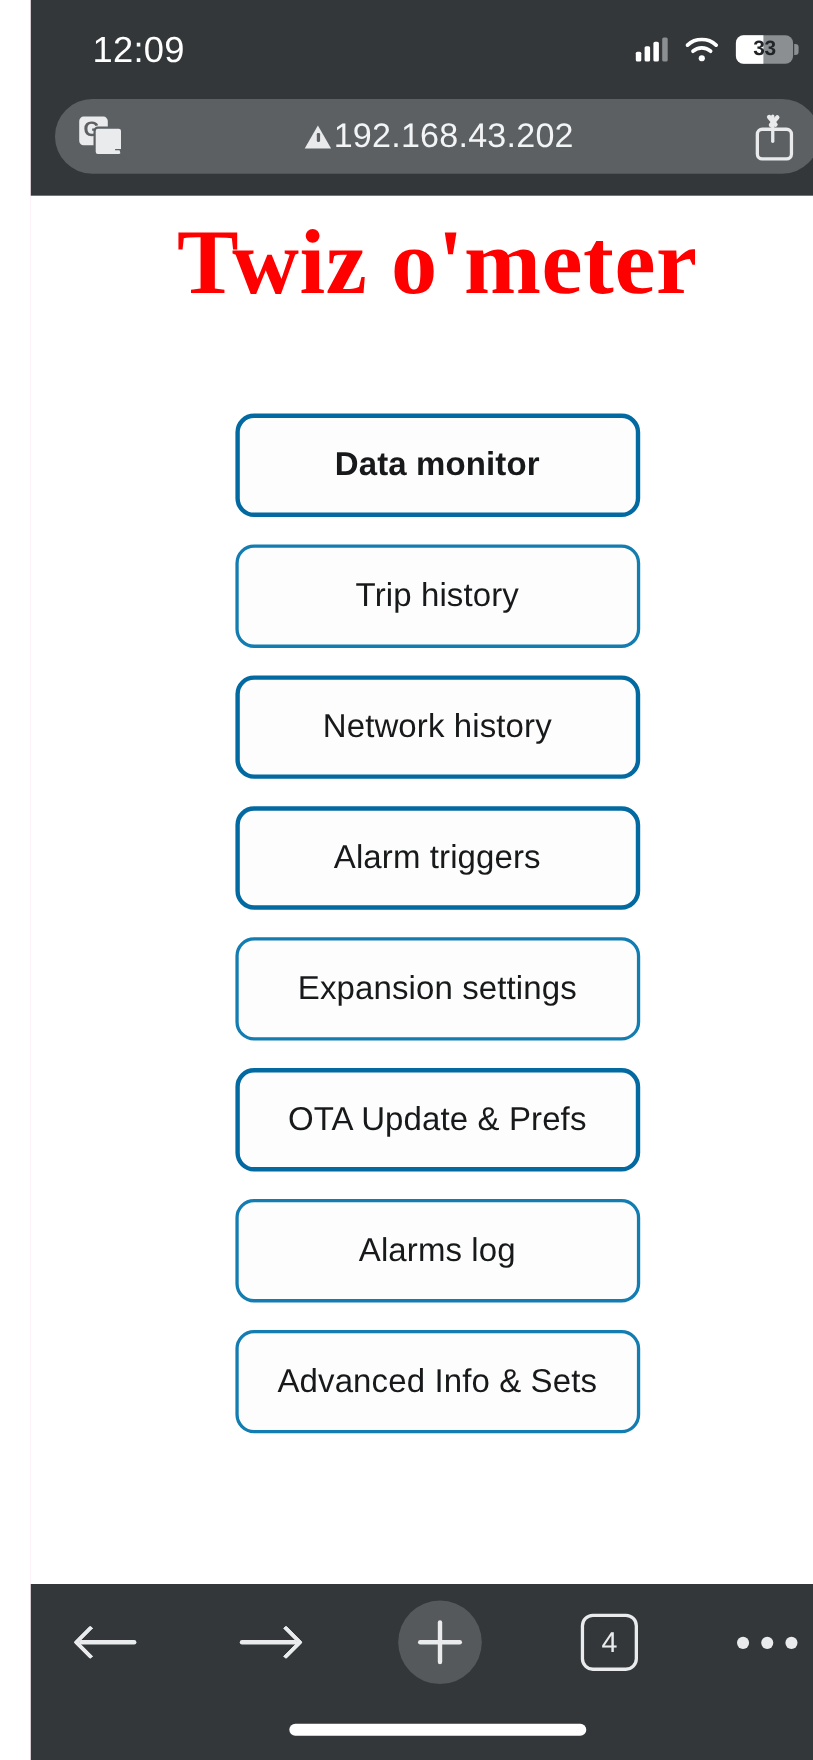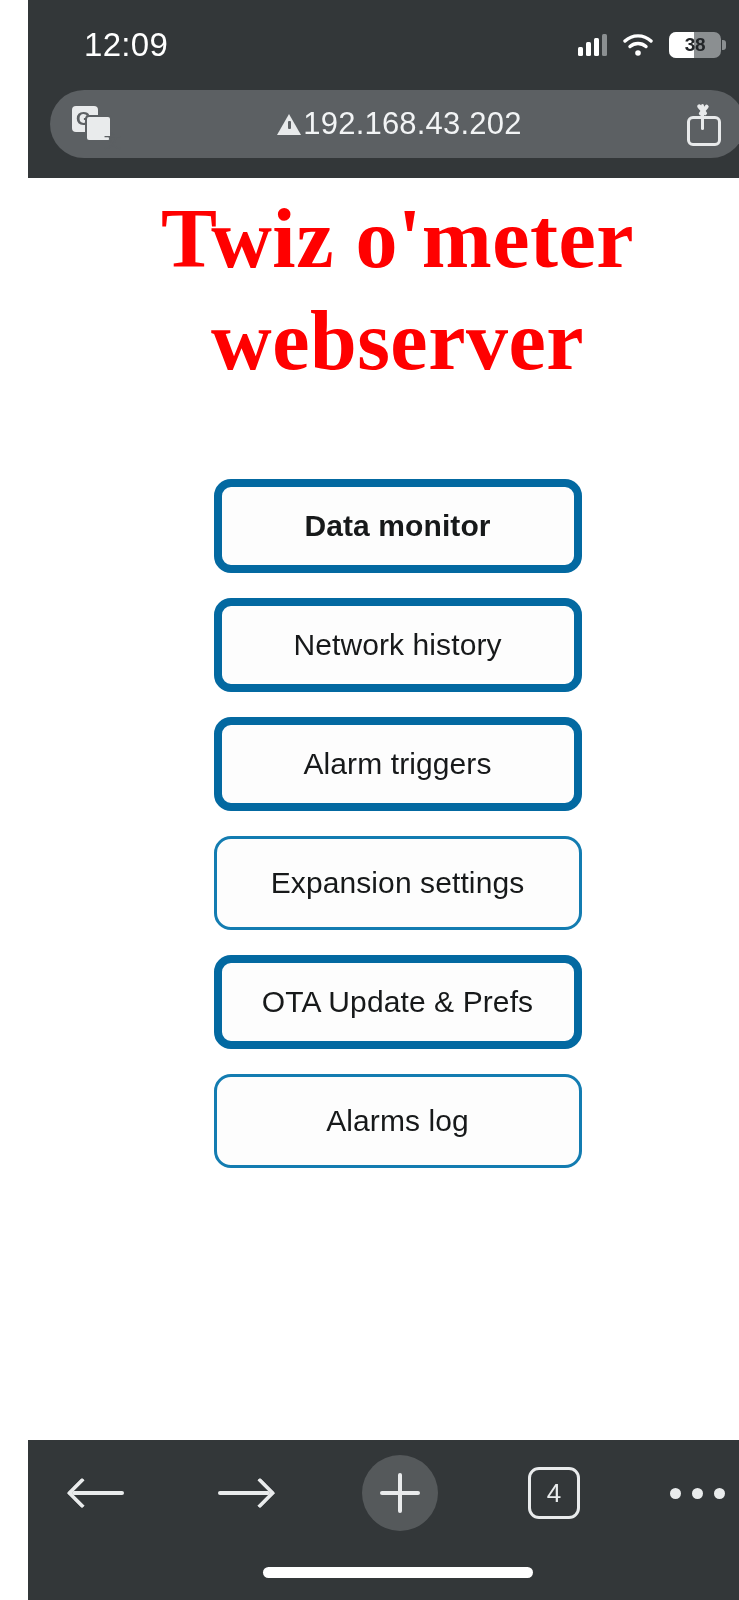--- a/index.html
+++ b/index.html
@@ -145,21 +145,21 @@
     width:368px;
     height:94px;
     background:#fdfdfd;
     border-radius:17px;
     display:flex; align-items:center; justify-content:center;
     font-size:30px;
     color:#17191a;
     letter-spacing:0.1px;
     cursor:pointer;
   }
-  .menu-btn.green { border:8px solid #0369a1; }
+  .menu-btn.green { border:4px solid #0369a1; }
   .menu-btn.blue  { border:3px solid #137cb1; }
   .menu-btn.bold  { font-weight:700; }
 
   
   .bottom-bar {
     flex:0 0 160px;
     background:#333739;
     position:relative;
     display:flex; align-items:flex-start;
   }
@@ -228,21 +228,21 @@
         </div>
         <div class="wifi-icon">
           <svg width="30" height="22" viewBox="0 0 30 22">
             <path d="M2 7 A19 19 0 0 1 28 7" stroke="#ffffff" stroke-width="3.4" fill="none" stroke-linecap="round"></path>
             <path d="M7 12.5 A12 12 0 0 1 23 12.5" stroke="#ffffff" stroke-width="3.4" fill="none" stroke-linecap="round"></path>
             <circle cx="15" cy="19" r="2.8" fill="#ffffff"></circle>
           </svg>
         </div>
         <div class="battery">
           <div class="battery-fill"></div>
-          <div class="battery-num">38</div>
+          <div class="battery-num">33</div>
         </div>
       </div>
     </div>
 
     <div class="url-bar">
       <div class="translate-icon">
         <div class="tr-back">
             <span class="tr-g">G</span>
           </div>
         <div class="tr-front">
@@ -256,30 +256,31 @@
       <div class="share-icon">
         <div class="share-box"></div>
         <div class="share-arrow"></div>
       </div>
     </div>
   </div>
 
   <div class="page">
     <div class="page-title">
       <div>Twiz o'meter</div>
-      <div>webserver</div>
     </div>
 
     <div class="menu" id="menu">
         <div class="menu-btn green bold">Data monitor</div>
+        <div class="menu-btn blue">Trip history</div>
         <div class="menu-btn green">Network history</div>
         <div class="menu-btn green">Alarm triggers</div>
         <div class="menu-btn blue">Expansion settings</div>
         <div class="menu-btn green">OTA Update &amp; Prefs</div>
         <div class="menu-btn blue">Alarms log</div>
+        <div class="menu-btn blue">Advanced Info &amp; Sets</div>
       </div>
   </div>
 
   <div class="bottom-bar">
     <div class="toolbar-row">
       <div class="tb-item">
         <div class="arrow-ico back">
           <div class="shaft"></div>
             <div class="head"></div>
         </div>

